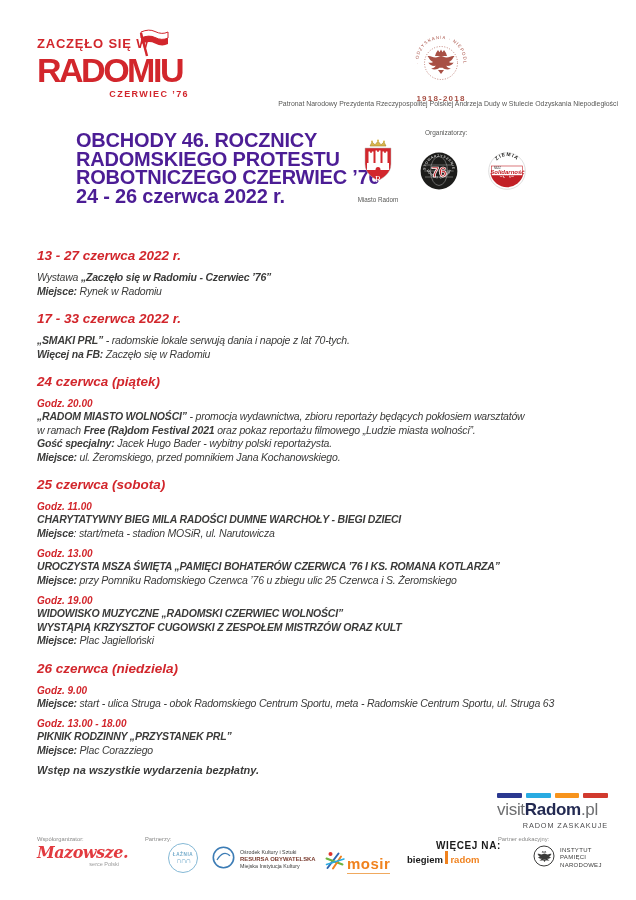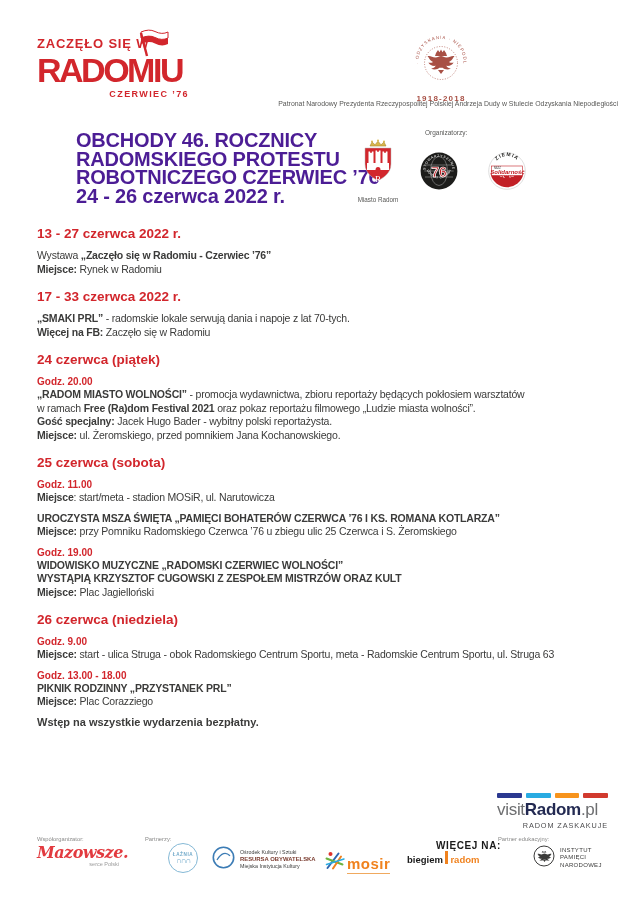--- a/index.html
+++ b/index.html
@@ -23,21 +23,21 @@
               font-size:20px;line-height:18.5px;letter-spacing:-.2px;margin-left:39px;}
 
   
   .org-label{position:absolute;left:425px;top:129px;font-size:6.5px;color:#585856;}
   .org-crest{position:absolute;left:356px;top:138px;width:44px;text-align:center;}
   .org-caption{font-size:6.3px;color:#585856;margin-top:2px;}
   .org-76{position:absolute;left:420px;top:152px;}
   .org-ziemia{position:absolute;left:488px;top:152px;}
 
   
-  .schedule{position:absolute;left:37px;top:226px;width:588px;}
+  .schedule{position:absolute;left:37px;top:248px;width:588px;font-style:italic;}
   .sec-head{color:#d2262c;font-weight:bold;font-size:13.5px;line-height:16px;margin:13px 0 0 0;}
   .sec-head:first-child{margin-top:0;}
   .ev{margin-top:7px;}
   .ev-time{color:#d2262c;font-weight:bold;font-size:10px;line-height:13px;}
   .ln{font-size:10.5px;line-height:13.5px;color:#3b3b3a;letter-spacing:-.2px;white-space:nowrap;}
   .b{font-weight:bold;}
   .closing{margin-top:6px;font-weight:bold;font-size:11px;line-height:14px;color:#3b3b3a;}
 
   
   .more-label{position:absolute;left:436px;top:820px;font-size:10px;font-weight:bold;
@@ -201,23 +201,25 @@
       <div class="ev">
         <div class="ev-time">Godz. 20.00</div>
         <div class="ln"><span class="b">„RADOM MIASTO WOLNOŚCI”</span><span> - promocja wydawnictwa, zbioru reportaży będących pokłosiem warsztatów</span></div>
         <div class="ln"><span>w ramach </span><span class="b">Free (Ra)dom Festival 2021</span><span> oraz pokaz reportażu filmowego „Ludzie miasta wolności”.</span></div>
         <div class="ln"><span class="b">Gość specjalny:</span><span> Jacek Hugo Bader - wybitny polski reportażysta.</span></div>
         <div class="ln"><span class="b">Miejsce:</span><span> ul. Żeromskiego, przed pomnikiem Jana Kochanowskiego.</span></div>
       </div>
       <div class="sec-head">25 czerwca (sobota)</div>
       <div class="ev">
         <div class="ev-time">Godz. 11.00</div>
+        <div class="ln"><span class="b">CHARYTATYWNY BIEG MILA RADOŚCI DUMNE WARCHOŁY - BIEGI DZIECI</span></div>
         <div class="ln"><span class="b">Miejsce</span><span>: start/meta - stadion MOSiR, ul. Narutowicza</span></div>
       </div>
       <div class="ev">
+        <div class="ev-time">Godz. 13.00</div>
         <div class="ln"><span class="b">UROCZYSTA MSZA ŚWIĘTA „PAMIĘCI BOHATERÓW CZERWCA ’76 I KS. ROMANA KOTLARZA”</span></div>
         <div class="ln"><span class="b">Miejsce:</span><span> przy Pomniku Radomskiego Czerwca ’76 u zbiegu ulic 25 Czerwca i S. Żeromskiego</span></div>
       </div>
       <div class="ev">
         <div class="ev-time">Godz. 19.00</div>
         <div class="ln"><span class="b">WIDOWISKO MUZYCZNE „RADOMSKI CZERWIEC WOLNOŚCI”</span></div>
         <div class="ln"><span class="b">WYSTĄPIĄ KRZYSZTOF CUGOWSKI Z ZESPOŁEM MISTRZÓW ORAZ KULT</span></div>
         <div class="ln"><span class="b">Miejsce:</span><span> Plac Jagielloński</span></div>
       </div>
       <div class="sec-head">26 czerwca (niedziela)</div>

